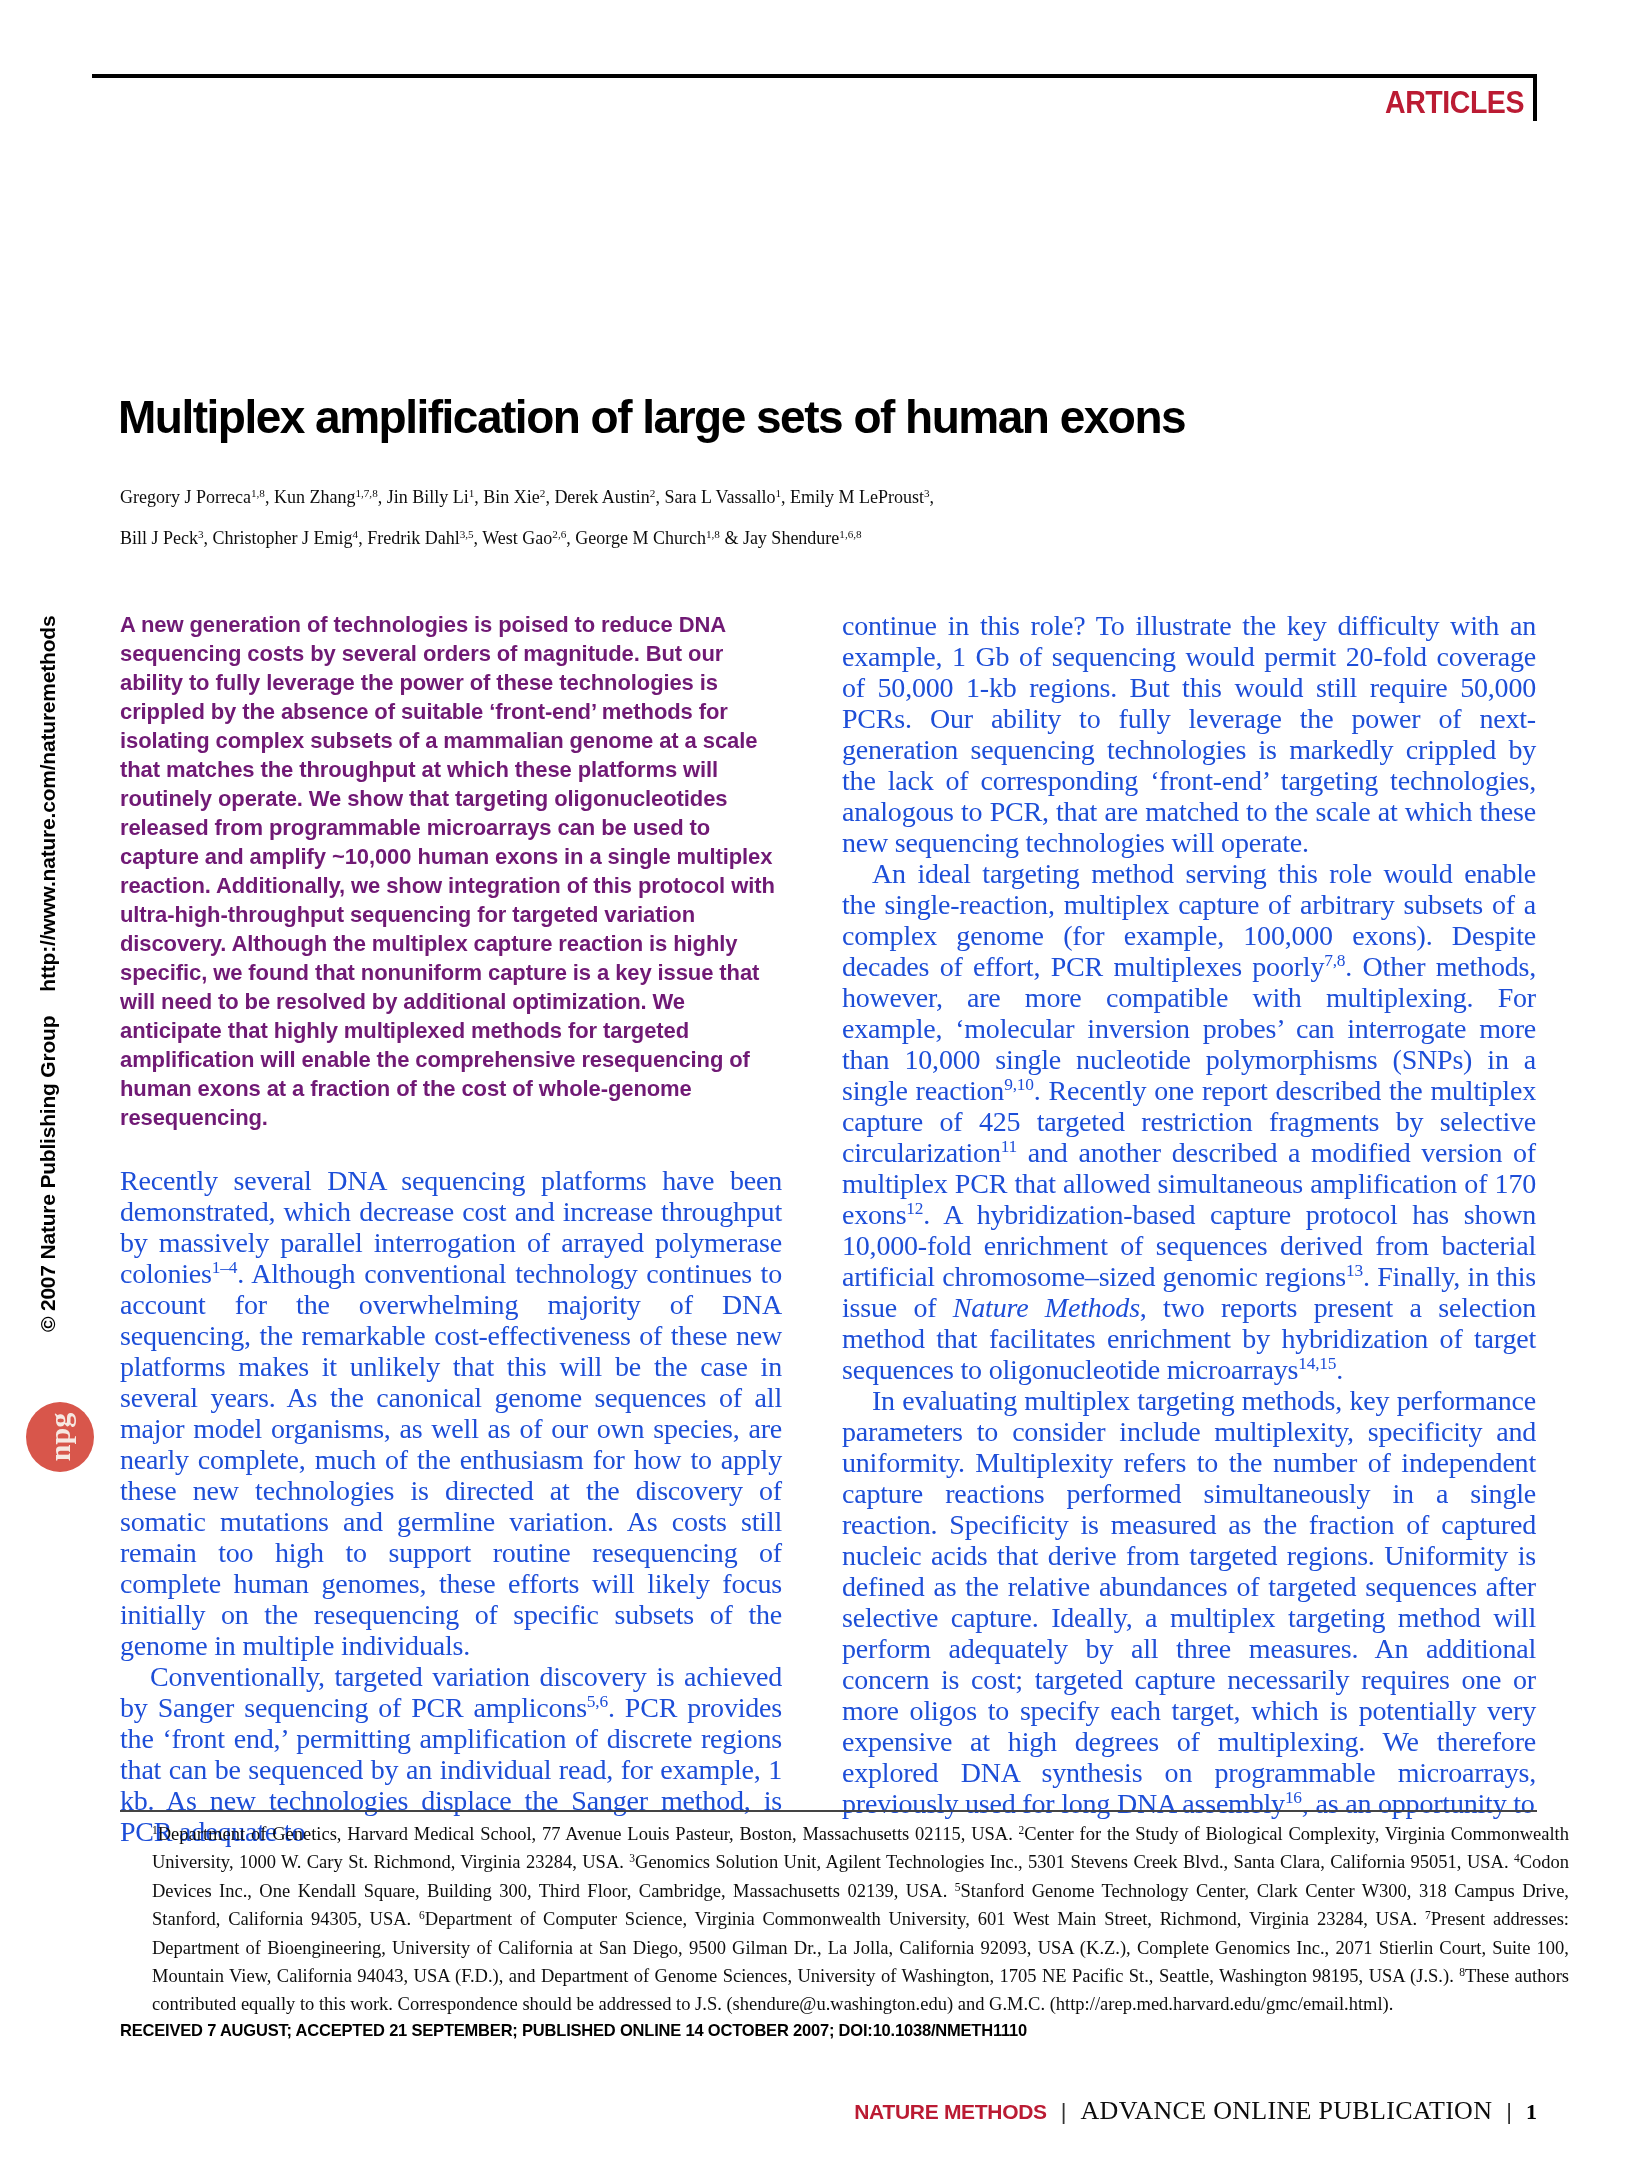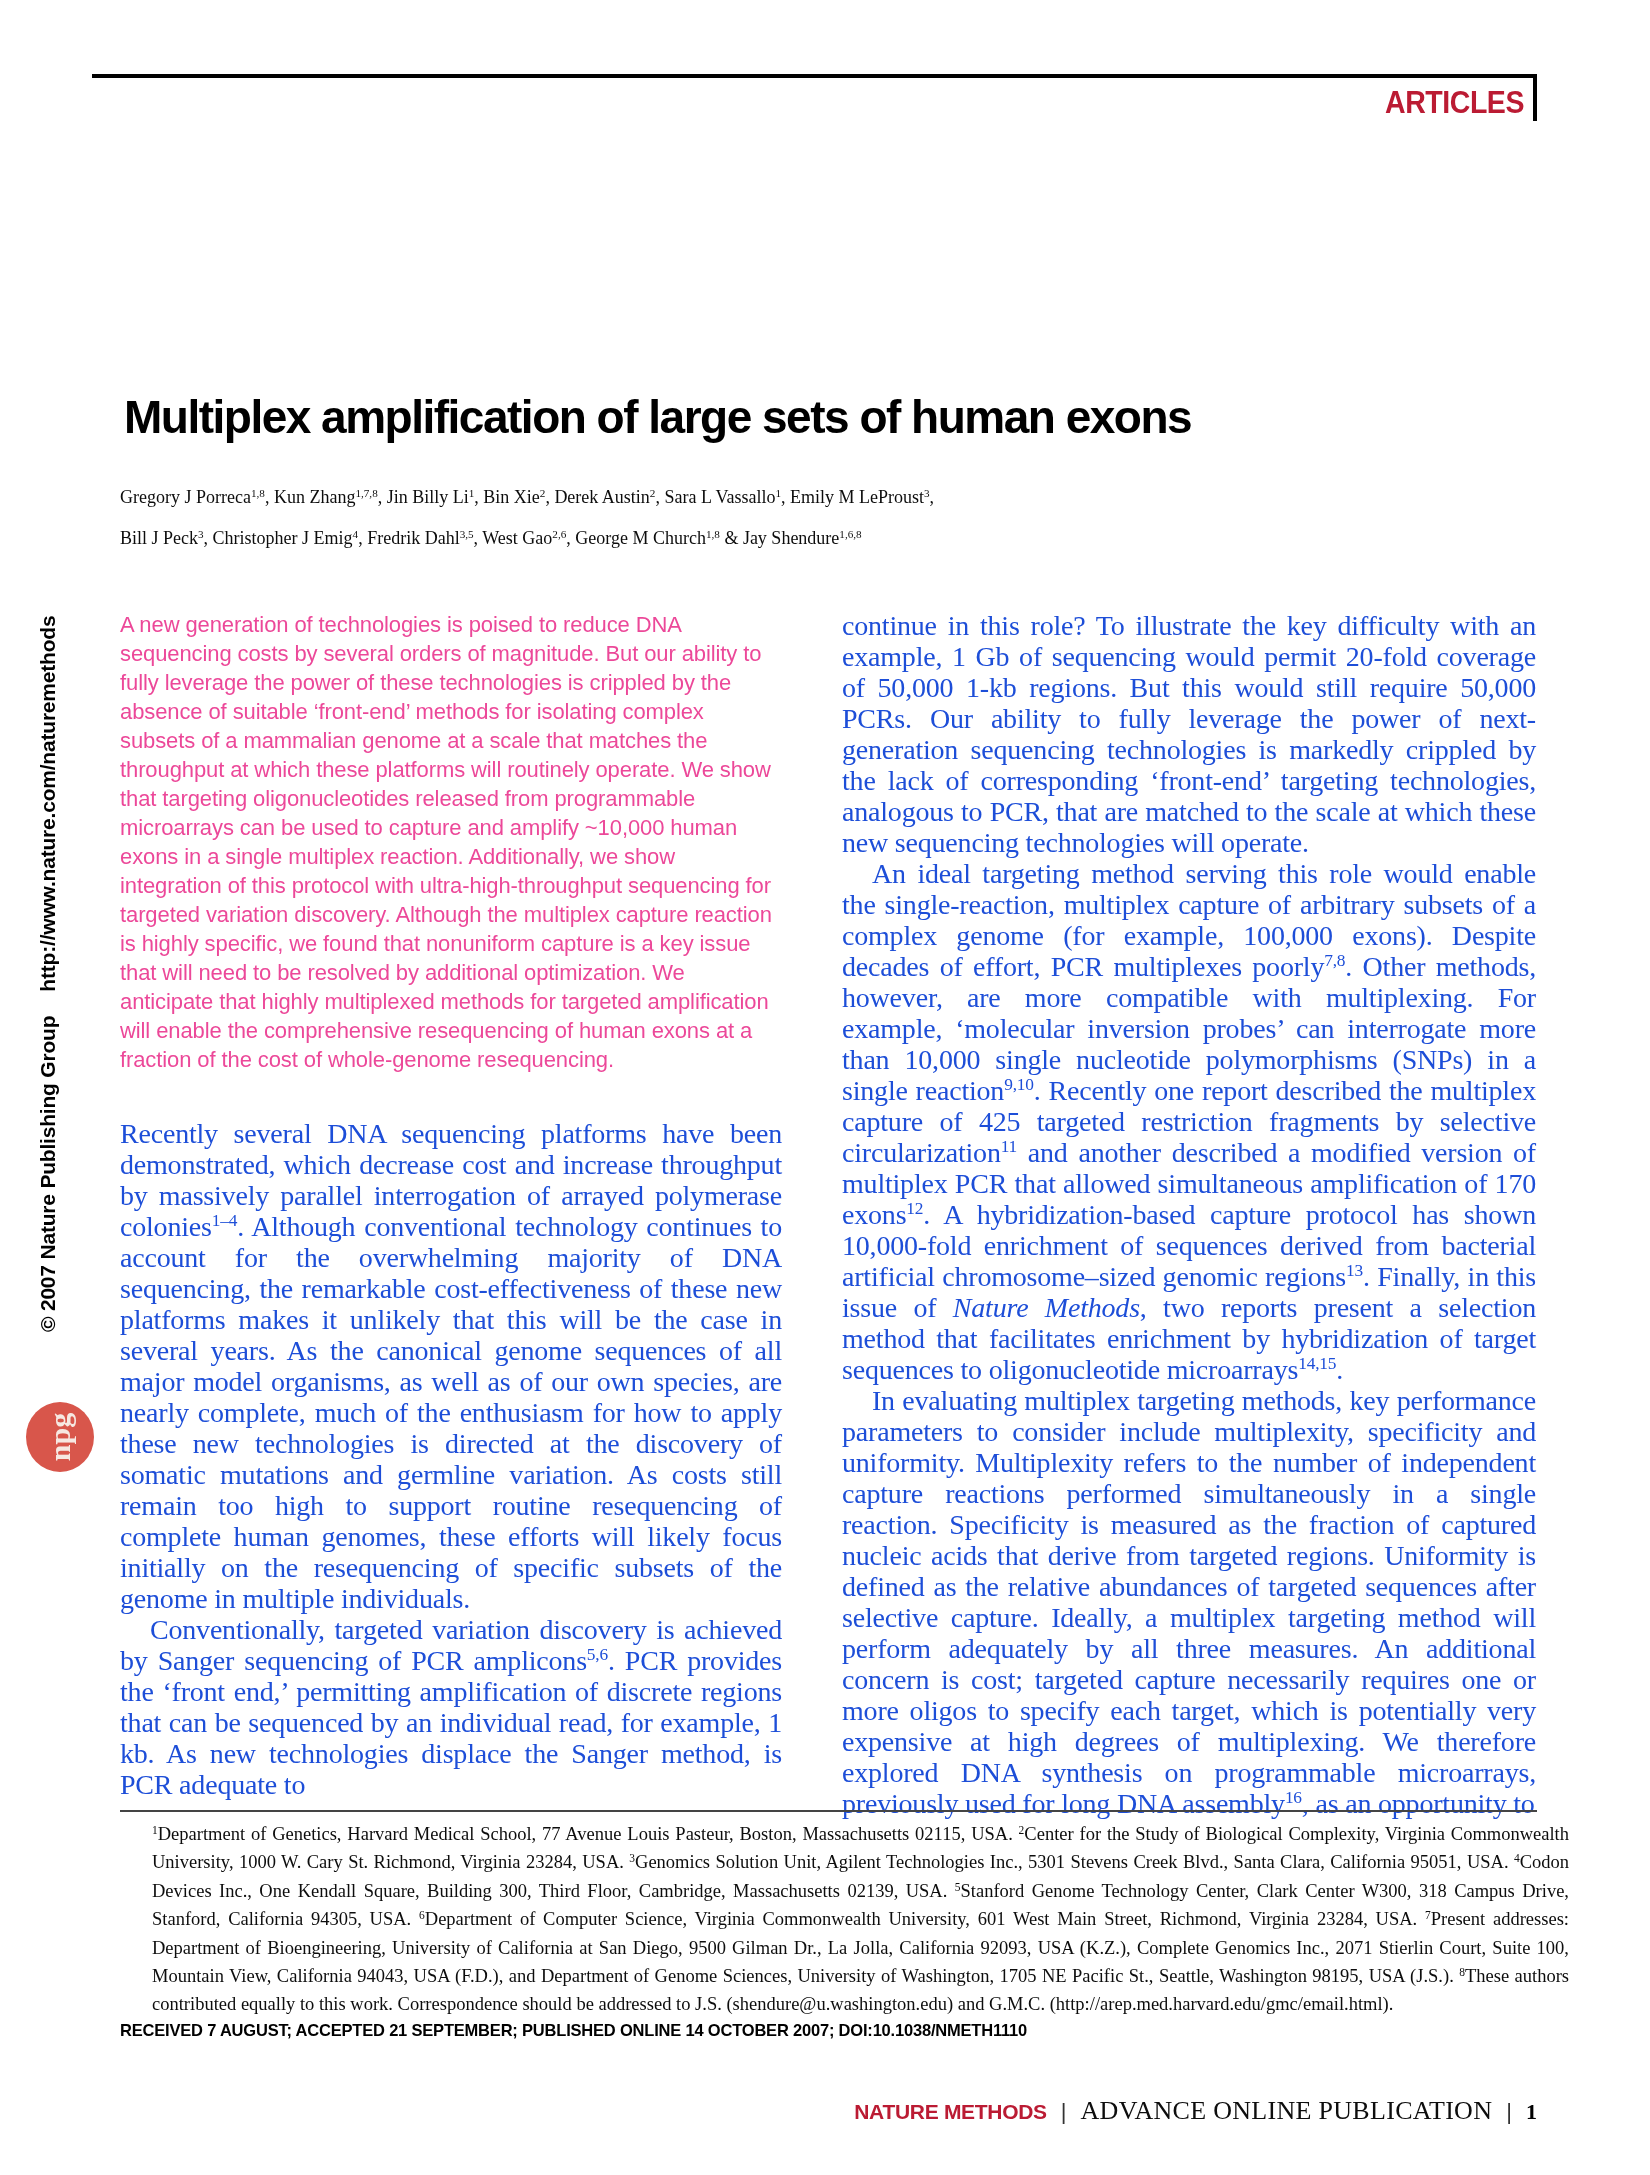--- a/index.html
+++ b/index.html
@@ -28,36 +28,36 @@
     position:absolute; left:26px; top:1402px; width:68px; height:70px;
     background:#d8564b; border-radius:50%;
     display:flex; align-items:center; justify-content:center;
   }
   .npg-logo span {
     transform:rotate(-90deg); color:#f6e8e2; font-family:"Liberation Serif", serif;
     font-weight:bold; font-size:30px; letter-spacing:0;
   }
   
   .article-title {
-    position:absolute; left:124px; top:390px; width:1420px;
+    position:absolute; left:118px; top:390px; width:1420px;
     font-family:"Liberation Sans", sans-serif; font-weight:bold;
     font-size:46px; letter-spacing:-1.5px; color:#000;
   }
   .authors {
     position:absolute; left:120px; top:477px; width:1420px;
     font-size:18px; line-height:41px; color:#0d0d0d;
   }
   sup { font-size:62%; line-height:0; position:relative; top:-0.55em; vertical-align:baseline; }
   
   .col-left  { position:absolute; left:120px; top:610px; width:662px; }
   .col-right { position:absolute; left:842px; top:610px; width:694px; }
   .abstract {
-    font-family:"Liberation Sans", sans-serif; font-weight:normal;
-    font-size:22px; line-height:29px; color:#ec4899;
-    letter-spacing:-0.1px; margin-bottom:44px; text-align:left;
+    font-family:"Liberation Sans", sans-serif; font-weight:bold;
+    font-size:22px; line-height:29px; color:#701a75;
+    letter-spacing:-0.1px; margin-bottom:33px; text-align:left;
   }
   .body-text p {
     font-size:28px; line-height:31px; text-align:justify;
     letter-spacing:-0.2px; color:#1d4ed8;
   }
   .body-text p.indent { text-indent:30px; }
   .body-text em { font-style:italic; }
   
   .foot-rule { position:absolute; left:120px; top:1810px; width:1417px; height:2px; background:#444; }
   .footnotes {

